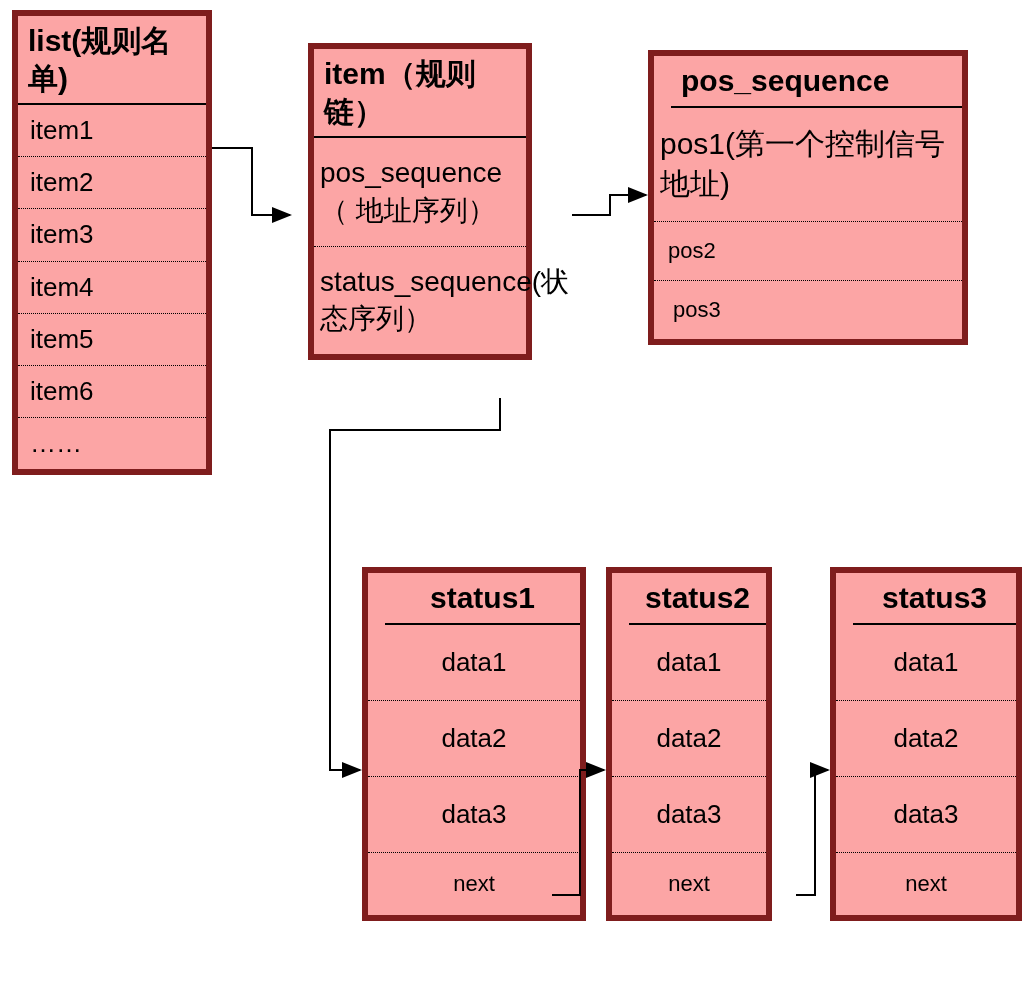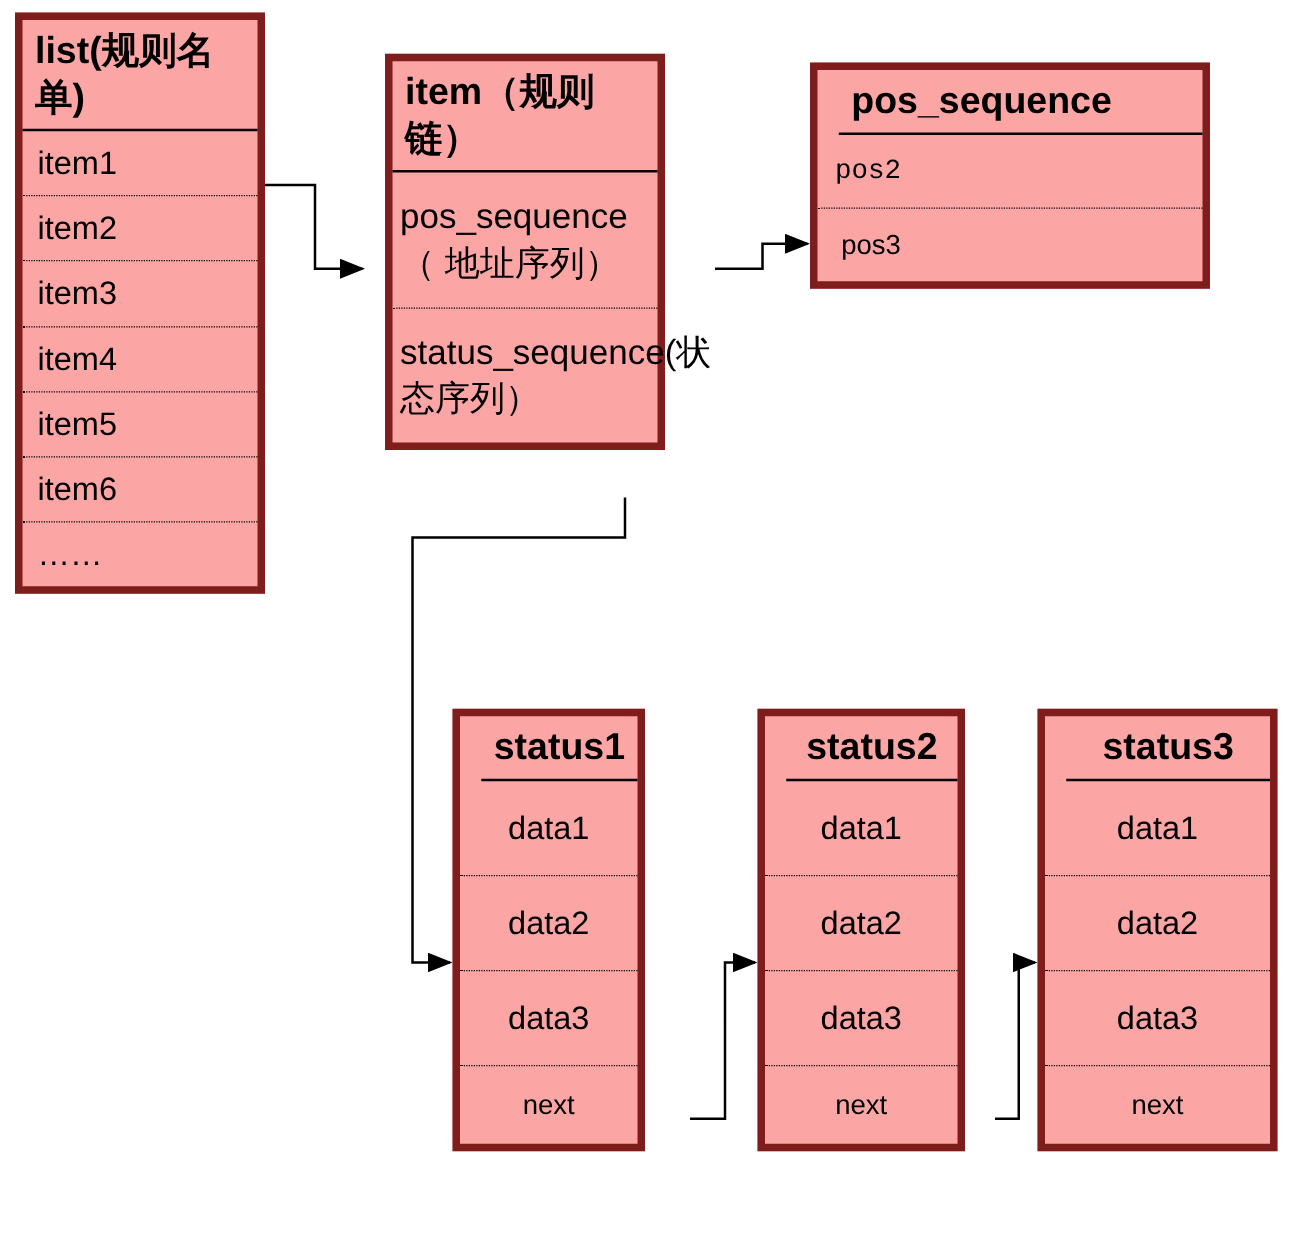--- a/index.html
+++ b/index.html
@@ -83,25 +83,26 @@
   </div>
 
   <div class="box" style="left:308px; top:18px; width:224px;margin-top:25px;">
     <div class="title">item（规则链）</div>
     <div class="row row-tall">pos_sequence（ 地址序列）</div>
     <div class="row row-tall row-noborder">status_sequence(状态序列）</div>
   </div>
 
   <div class="box" style="left:648px; top:50px; width:320px;">
     <div class="title title-small">pos_sequence</div>
-    <div class="row row-small" style="padding:16px 14px;font-family:Liberation Mono, monospace;">pos2</div>
+    <div class="row row-tall" style="font-size:30px;">pos1(第一个控制信号地址)</div>
+    <div class="row row-small" style="padding:16px 14px;">pos2</div>
     <div class="row row-small row-noborder" style="padding:16px 19px;">pos3</div>
   </div>
 
-  <div class="box" style="left:362px; top:567px; width:154px;">
+  <div class="box" style="left:362px; top:567px; width:224px;">
     <div class="title title-small row-center">status1</div>
     <div class="row row-center" style="padding:22px 8px;">data1</div>
     <div class="row row-center" style="padding:22px 8px;">data2</div>
     <div class="row row-center" style="padding:22px 8px;">data3</div>
     <div class="row row-center row-small row-noborder" style="padding:18px 8px;">next</div>
   </div>
 
   <div class="box" style="left:606px; top:567px; width:166px;">
     <div class="title title-small row-center">status2</div>
     <div class="row row-center" style="padding:22px 8px;">data1</div>

